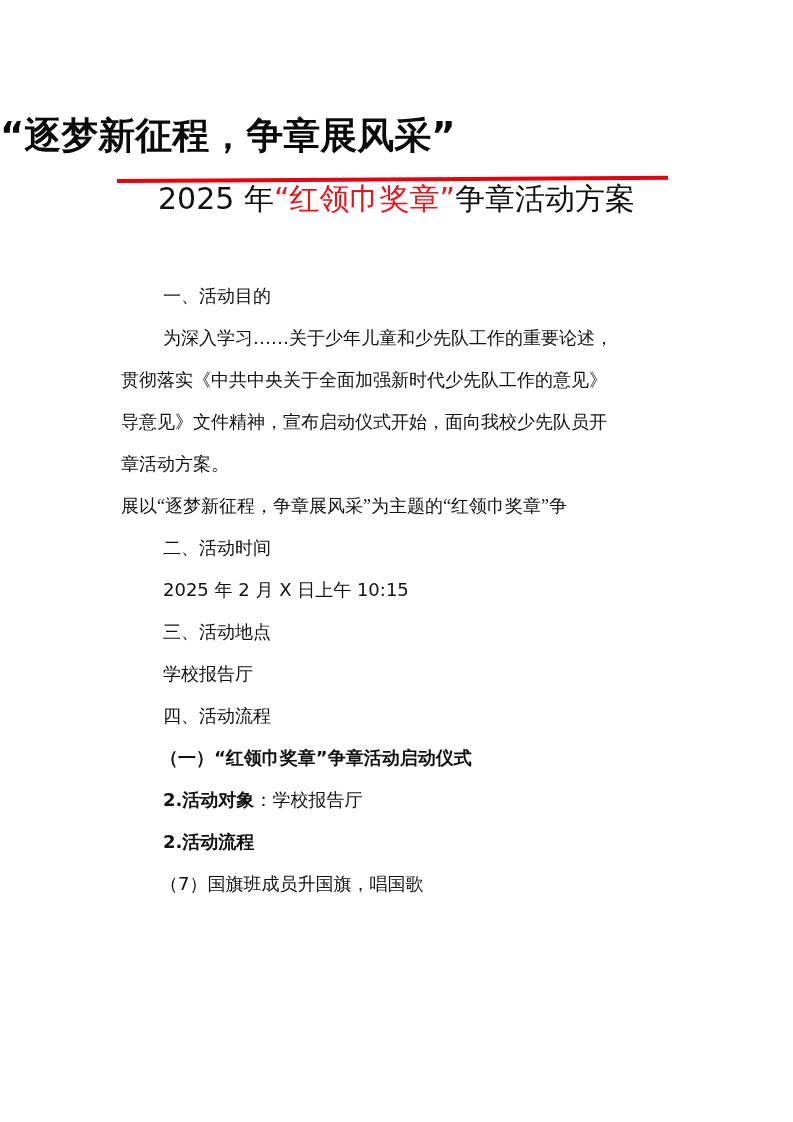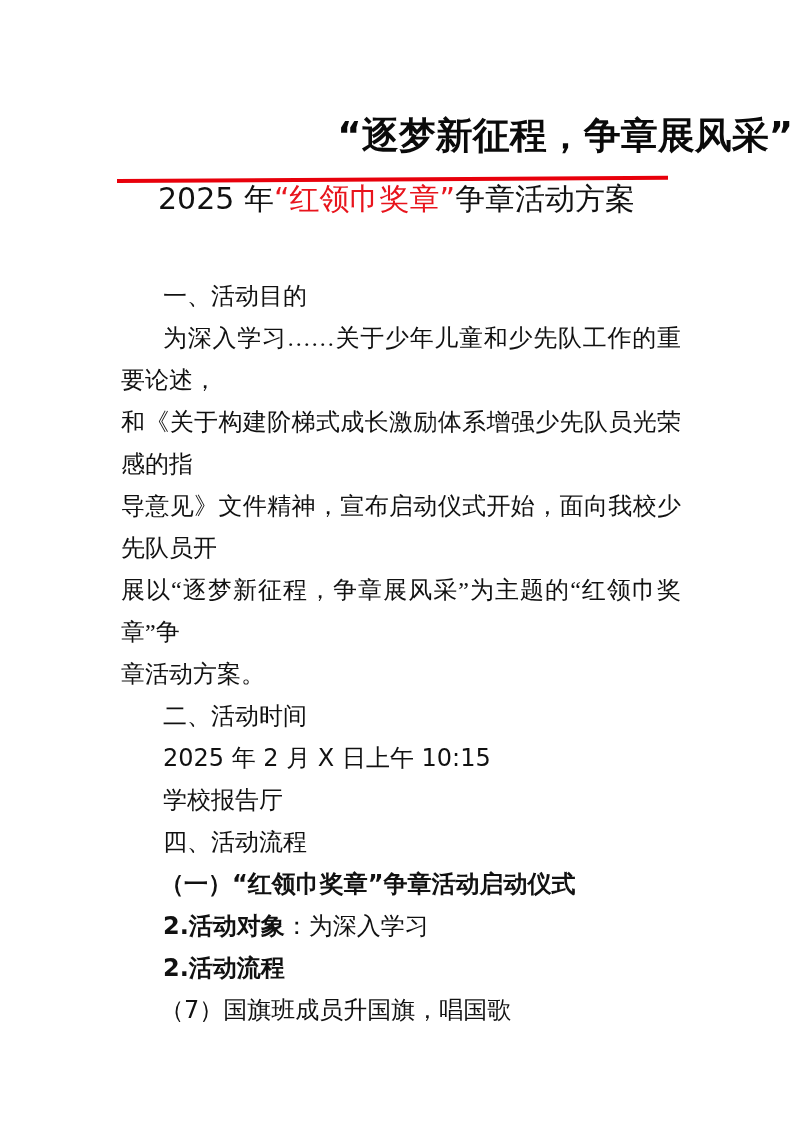--- a/index.html
+++ b/index.html
@@ -1,51 +1,52 @@
 <!DOCTYPE html>
 <html><head>
 <meta charset="utf-8">
 <style>
   html, body { margin: 0; padding: 0; background: #ffffff; }
   body { width: 793px; height: 1122px; position: relative; overflow: hidden;
          font-family: "DejaVu Sans", "Liberation Sans", sans-serif; color: #111; }
-  .title1 { position: absolute; left: 0; width: 793px; top: 108px; text-align: right;
+  .title1 { position: absolute; left: 0; width: 793px; top: 108px; text-align: left;
             font-size: 37px; font-weight: bold; letter-spacing: 0px; line-height: 56px; color: #0a0a0a; }
   .redline { position: absolute; left: 117px; top: 179px; width: 551px; height: 4px;
              background: #e8000b; transform-origin: left center; transform: rotate(-0.33deg); }
   .title2 { position: absolute; left: 0; width: 793px; top: 176px; text-align: center;
             font-size: 30px; font-weight: normal; line-height: 46px; color: #111; }
   .title2 .red { color: #e8141c; }
-  .body { position: absolute; left: 121px; top: 275px; width: 560px; font-size: 24px; line-height: 42px; }
+  .body { position: absolute; left: 121px; top: 275px; width: 560px; font-size: 18px; line-height: 42px; }
   .p { margin: 0; }
   .ind { text-indent: 42px; }
   .para { text-align: justify; text-align-last: left; font-family: Liberation Serif, serif; }
   .b { font-weight: bold; }
   .sub { padding-left: 42px; }
   .sub2 { padding-left: 39px; }
 </style>
 </head>
 <body>
 
 <div class="title1">“逐梦新征程，争章展风采”</div>
 <div class="redline"></div>
 <div class="title2">
   <span>2025 年</span><span class="red">“红领巾奖章”</span><span>争章活动方案</span>
 </div>
 
 <div class="body">
   <p class="p ind">一、活动目的</p>
   <div class="para">
     <p class="p ind">为深入学习……关于少年儿童和少先队工作的重要论述，</p>
-    <p class="p">和《关于构建阶梯式成长激励体系增强少先队员光荣感的指</p>
+    <p class="p">贯彻落实《中共中央关于全面加强新时代少先队工作的意见》</p>
     <p class="p">导意见》文件精神，宣布启动仪式开始，面向我校少先队员开</p>
+    <p class="p">章活动方案。</p>
     <p class="p">展以“逐梦新征程，争章展风采”为主题的“红领巾奖章”争</p>
-    <p class="p">章活动方案。</p>
   </div>
   <p class="p ind">二、活动时间</p>
   <p class="p ind">2025 年 2 月 X 日上午 10:15</p>
+  <p class="p ind">三、活动地点</p>
   <p class="p ind">学校报告厅</p>
   <p class="p ind">四、活动流程</p>
   <p class="p b sub2">（一）“红领巾奖章”争章活动启动仪式</p>
-  <p class="p sub"><span class="b">2.活动对象</span><span>：为深入学习</span></p>
+  <p class="p sub"><span class="b">2.活动对象</span><span>：学校报告厅</span></p>
   <p class="p b sub">2.活动流程</p>
   <p class="p sub2">（7）国旗班成员升国旗，唱国歌</p>
 </div>
 
 </body></html>

